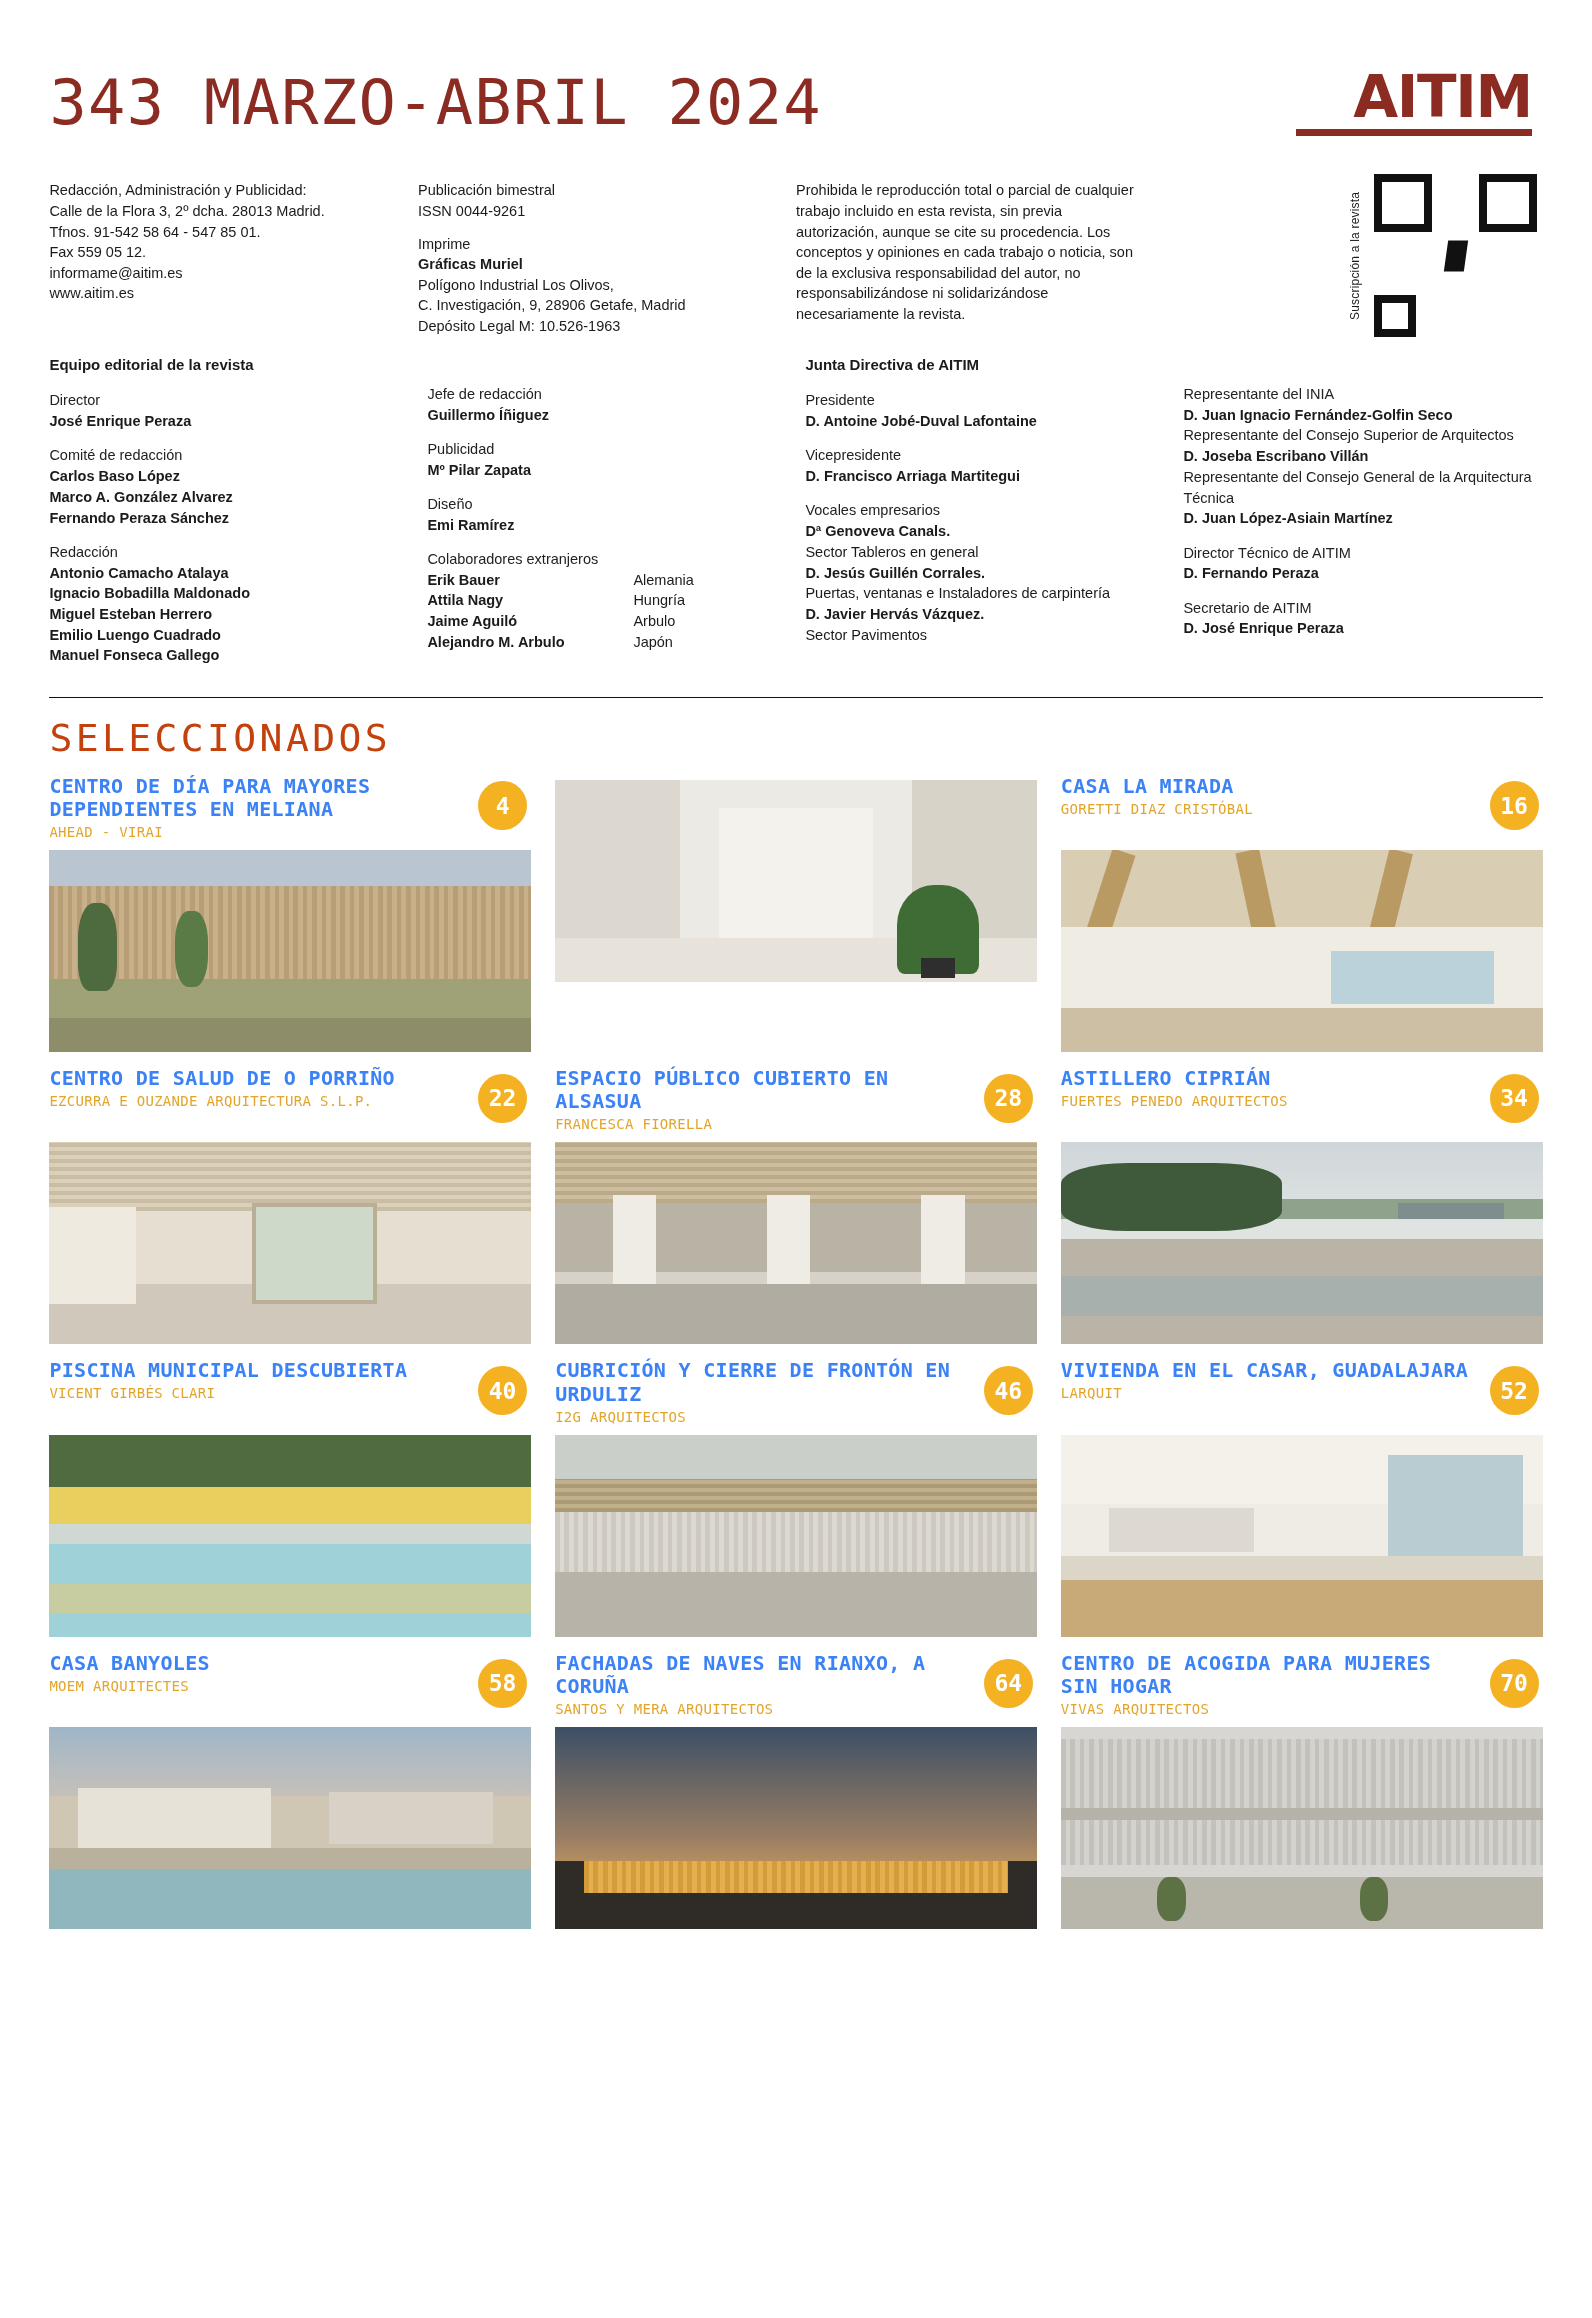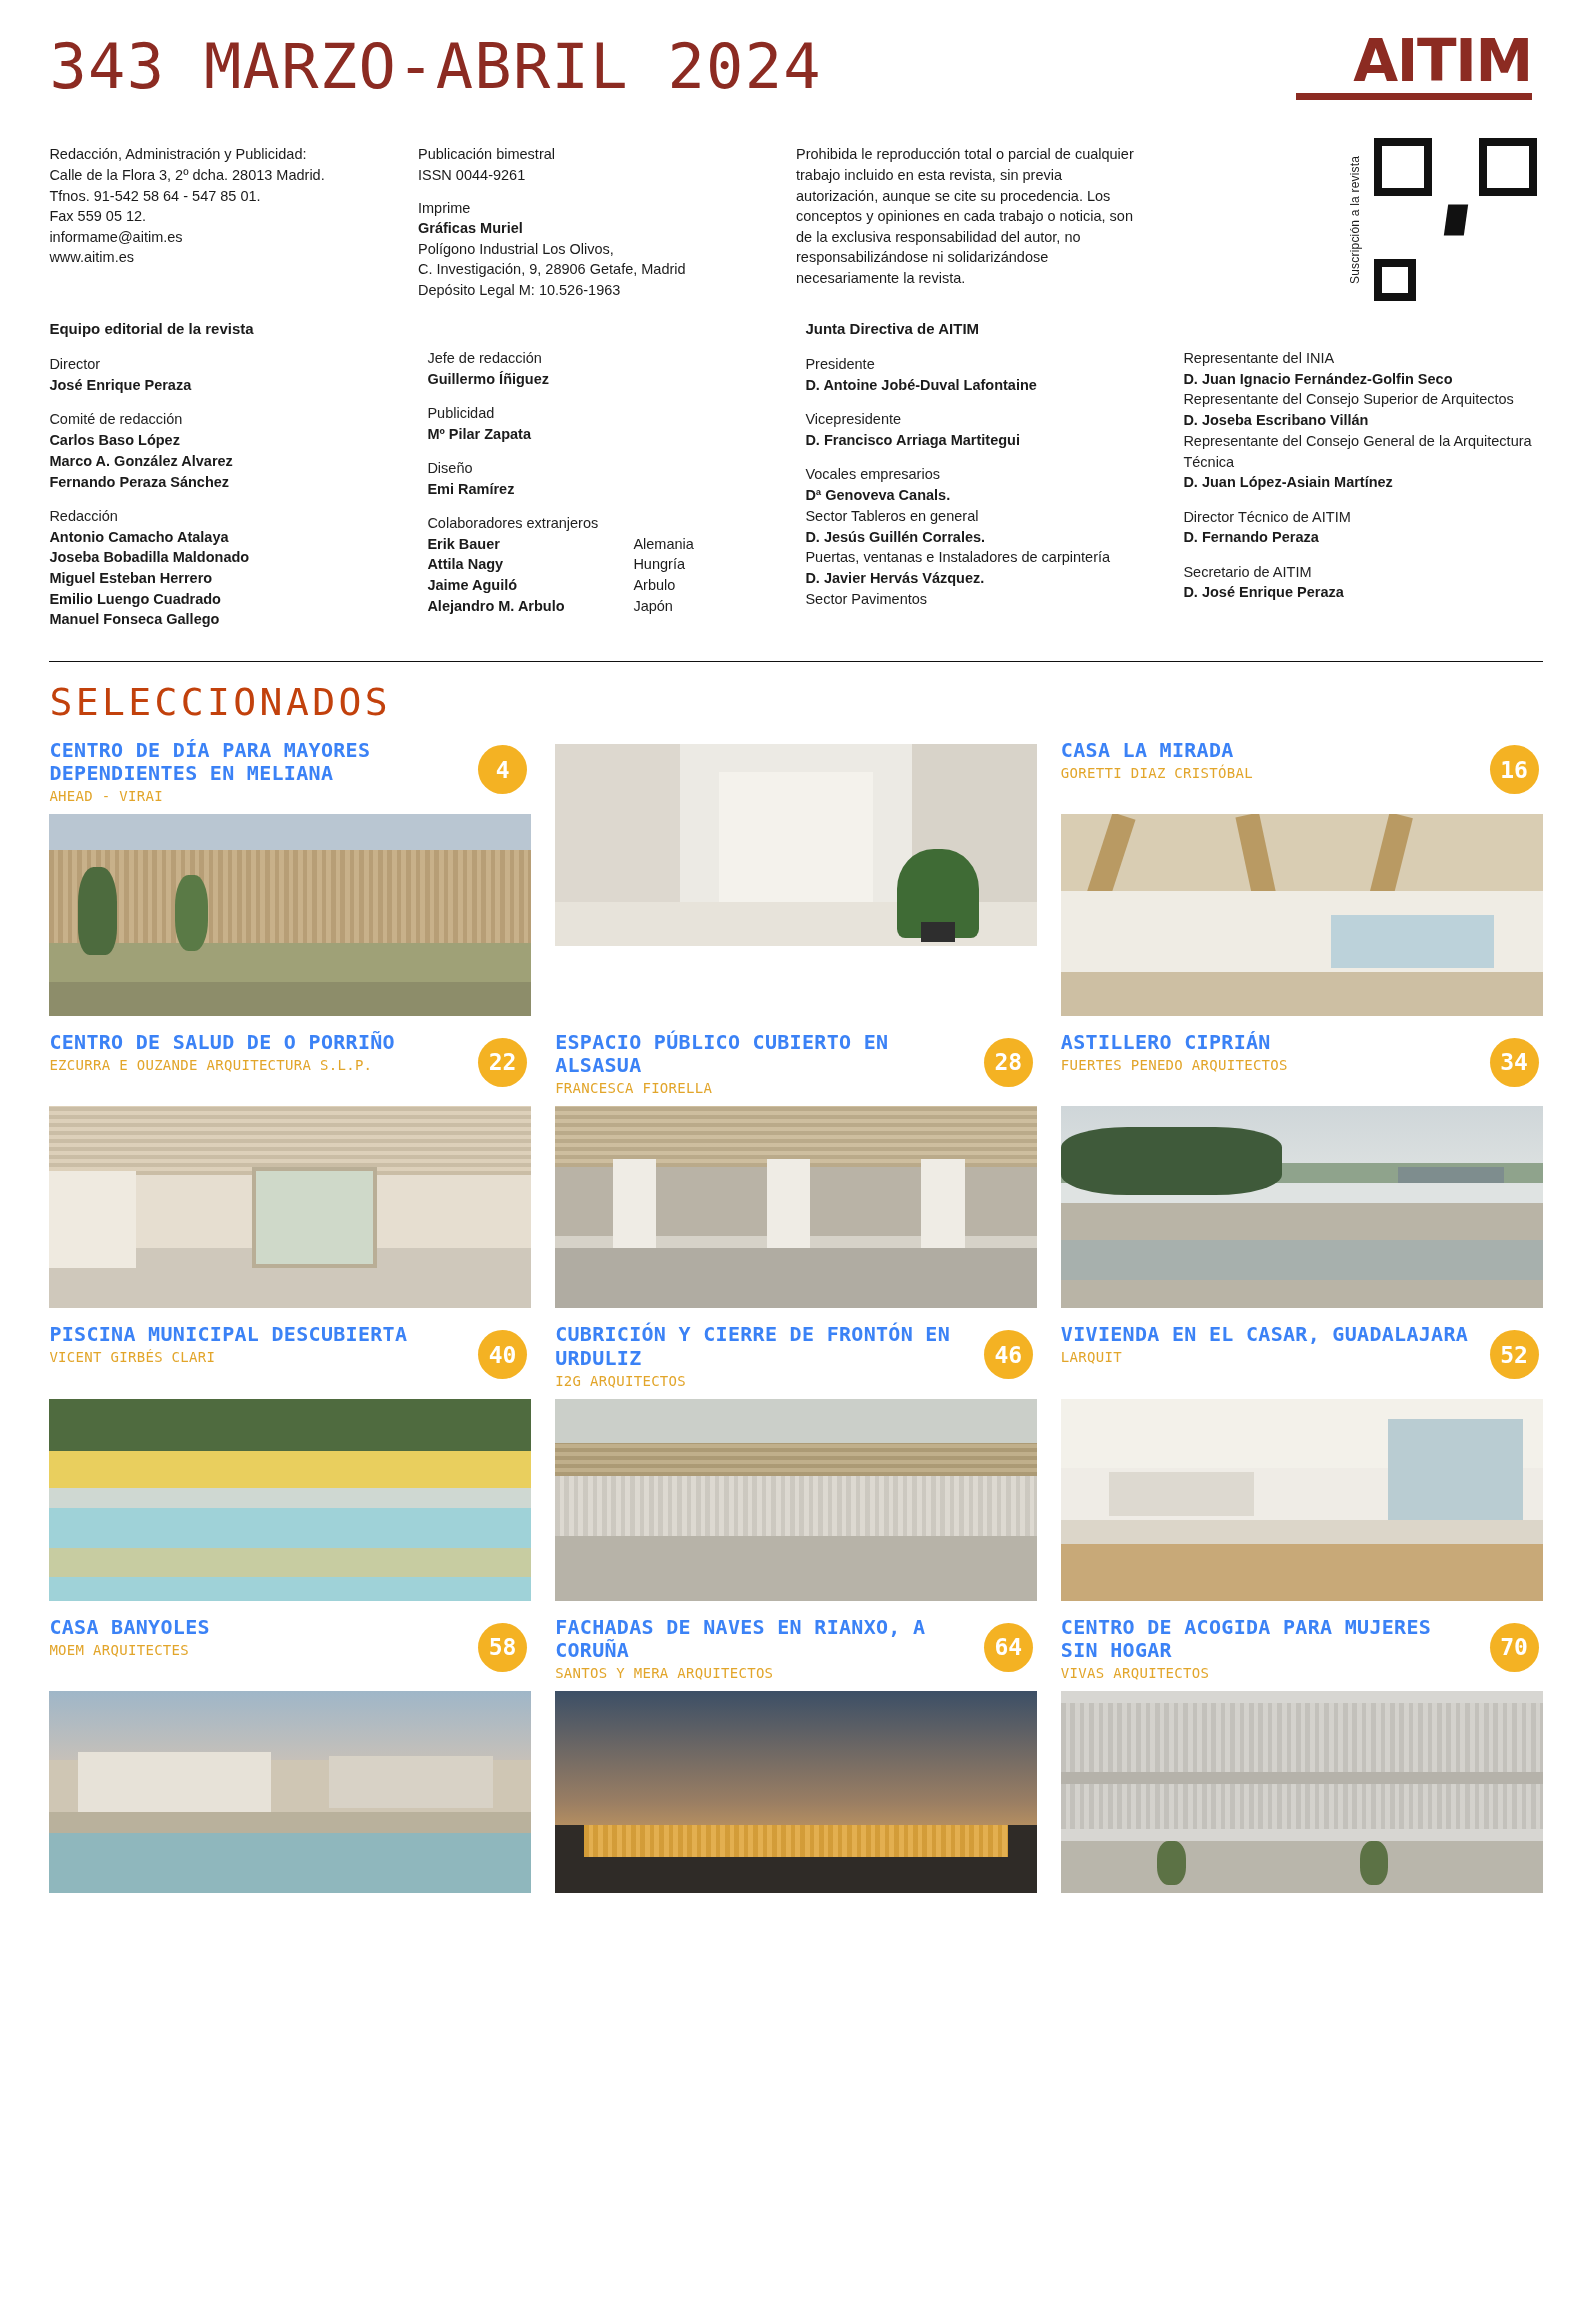--- a/index.html
+++ b/index.html
@@ -18,20 +18,21 @@
     width: 1592px;
     height: 2319px;
     padding: 0 40px;
   }
 
   
   .masthead {
     position: relative;
     height: 135px;
     padding-top: 36px;
+    margin-top: 36px;
   }
   .issue-title {
     font-family: "DejaVu Sans Mono", monospace;
     font-size: 62px;
     letter-spacing: 1.3px;
     color: #8c2b22;
     font-weight: 400;
     line-height: 1;
     margin: 0;
     padding-left: 9.4px;
@@ -267,21 +268,21 @@
         </div>
         <div class="grp">
           <div class="role">Comité de redacción</div>
           <div class="name">Carlos Baso López</div>
           <div class="name">Marco A. González Alvarez</div>
           <div class="name">Fernando Peraza Sánchez</div>
         </div>
         <div class="grp">
           <div class="role">Redacción</div>
           <div class="name">Antonio Camacho Atalaya</div>
-          <div class="name">Joseba Bobadilla Maldonado</div>
+          <div class="name">Ignacio Bobadilla Maldonado</div>
           <div class="name">Miguel Esteban Herrero</div>
           <div class="name">Emilio Luengo Cuadrado</div>
           <div class="name">Manuel Fonseca Gallego</div>
         </div>
       </div>
       <div class="sc w2">
         <div style="height:30px"></div>
         <div class="grp">
           <div class="role">Jefe de redacción</div>
           <div class="name">Guillermo Íñiguez</div>

